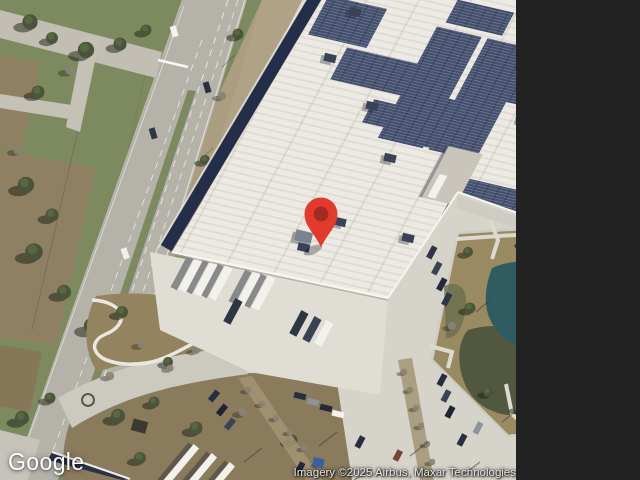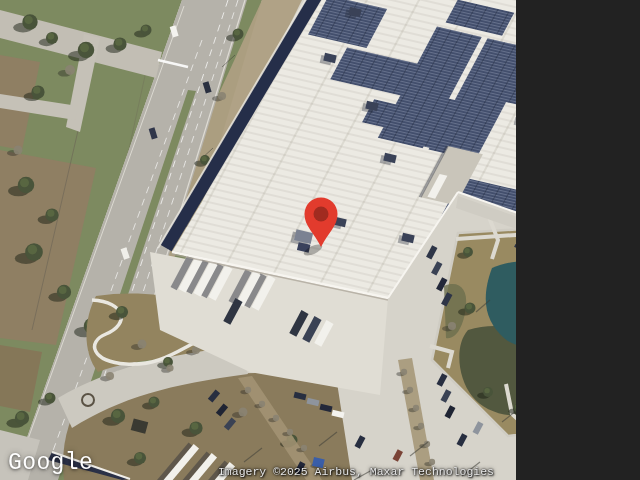--- a/index.html
+++ b/index.html
@@ -3,27 +3,27 @@
 <meta charset="utf-8">
 <style>
   :root{
     --c-pavement:#d6d3ca; --c-roof:#eceae3; --c-solar:#414d6b;
     --c-water:#2f5c60; --c-water_deep:#1e4550; --c-marsh:#998a61;
     --c-veg:#4a523c; --c-grass:#7d8a60; --c-dirt:#8f7f63;
     --c-road:#b5b2aa; --c-band:#252e49; --c-pin:#e23b2d; --c-pin_inner:#a12b20;
   }
   html,body{margin:0;padding:0;background:#222;}
   .map-frame{position:relative;width:516px;height:480px;overflow:hidden;
-    font-family:Liberation Mono, monospace;}
+    font-family:Liberation Sans, sans-serif;}
   .map-frame svg.scene{position:absolute;inset:0;display:block;}
   .pin-overlay{position:absolute;left:297px;top:195px;width:48px;height:56px;cursor:pointer;}
   .google-logo{position:absolute;left:8px;bottom:4px;color:#fff;font-size:23px;
     letter-spacing:.4px;font-weight:400;
     text-shadow:0 1px 3px rgba(0,0,0,.55),0 0 6px rgba(0,0,0,.3);cursor:pointer;user-select:none;}
-  .attribution{position:absolute;right:22px;bottom:2px;color:#e6e6e6;font-size:11.5px;
+  .attribution{position:absolute;right:0;bottom:2px;color:#e6e6e6;font-size:11.5px;
     text-shadow:0 0 2px rgba(0,0,0,.95),0 0 4px rgba(0,0,0,.75),1px 1px 2px rgba(0,0,0,.85);
     user-select:none;}
 </style>
 </head>
 <body>
 
 <div class="map-frame">
 
 <svg class="scene" width="640" height="480" viewBox="0 0 640 480">
   <defs>

